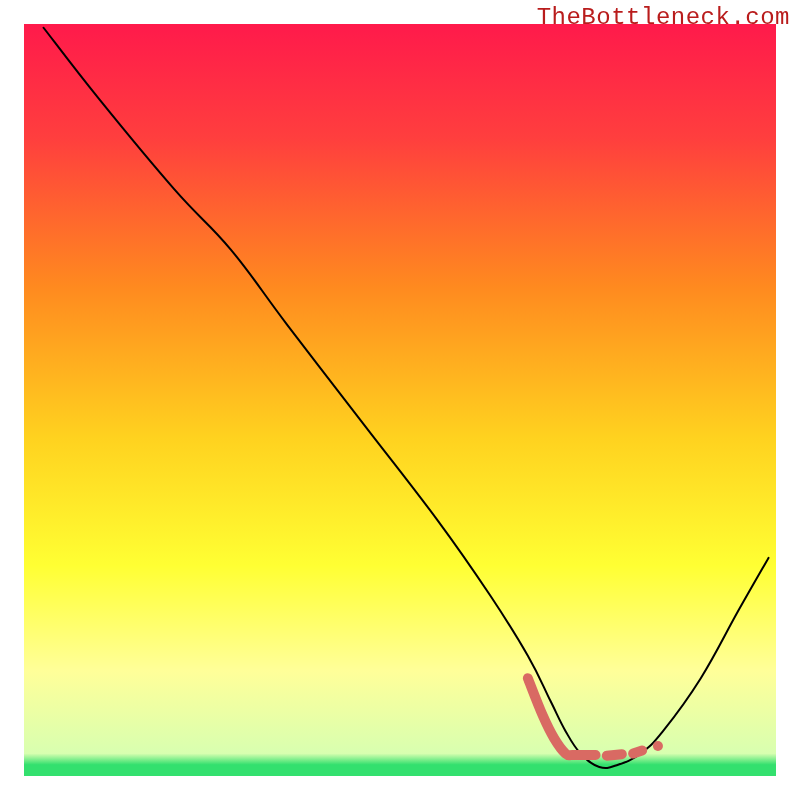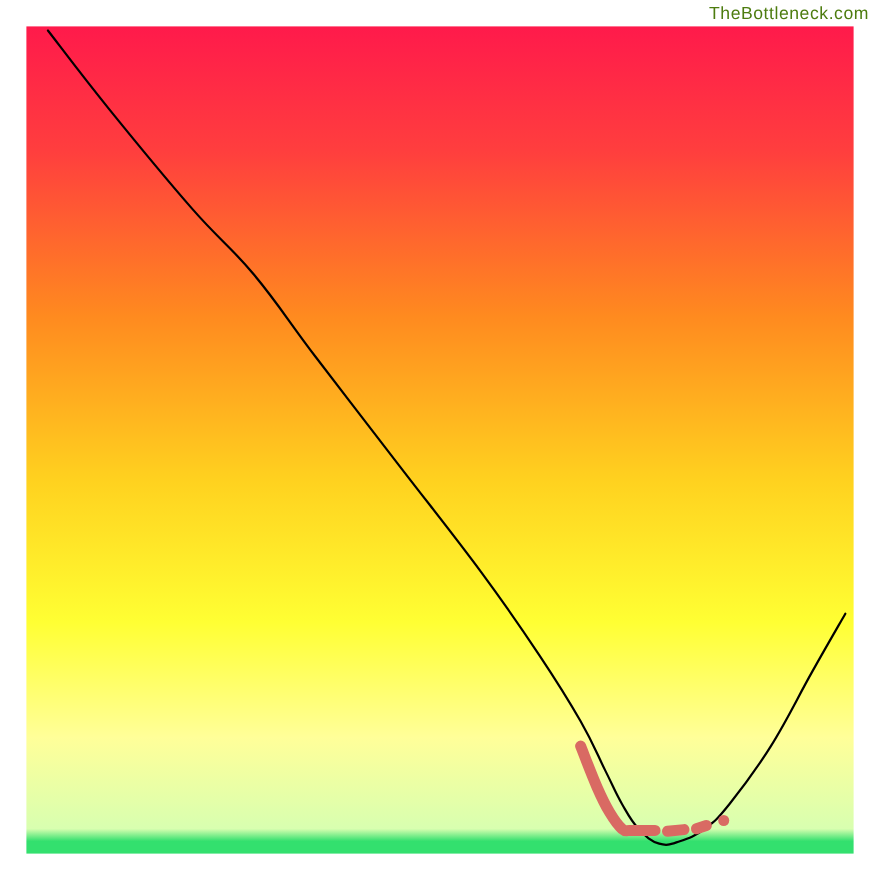--- a/index.html
+++ b/index.html
@@ -16,25 +16,26 @@
     width: 800px;
     height: 800px;
   }
   svg {
     display: block;
   }
   .watermark {
     position: absolute;
     top: 4px;
     right: 10px;
-    color: #4d7c0f;
-    font-size: 16px;
+    color: #b91c1c;
+    font-size: 24px;
     letter-spacing: 0.5px;
     user-select: none;
     pointer-events: none;
+    font-family: Liberation Mono, monospace;
   }
 </style>
 </head>
 <body>
 
 <div class="chart-wrap">
   <svg id="chart-svg" width="800" height="800" viewBox="0 0 800 800">
     <defs>
       <linearGradient id="bg-grad" x1="0" y1="0" x2="0" y2="1">
           <stop offset="0%" stop-color="#ff1a4b"></stop>

